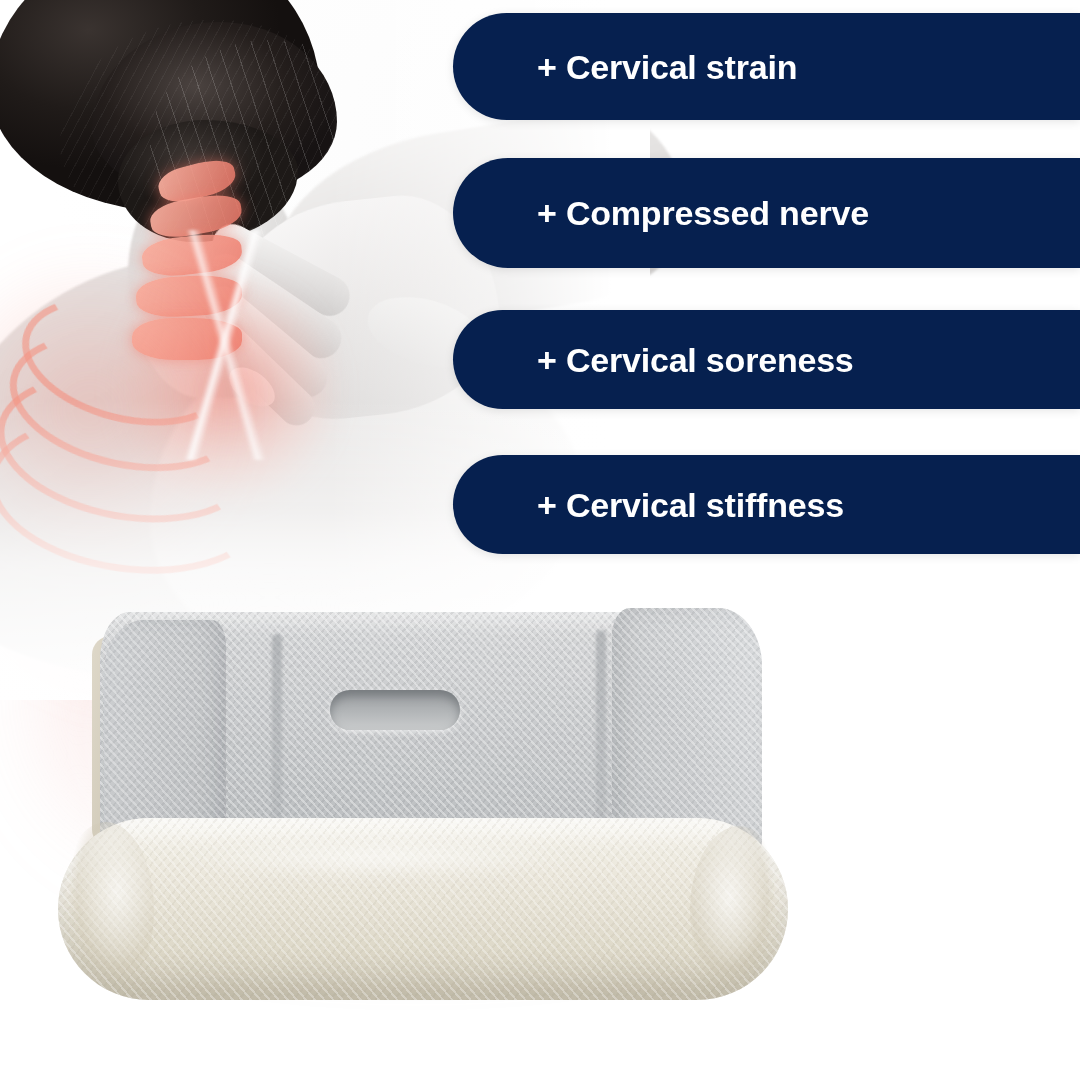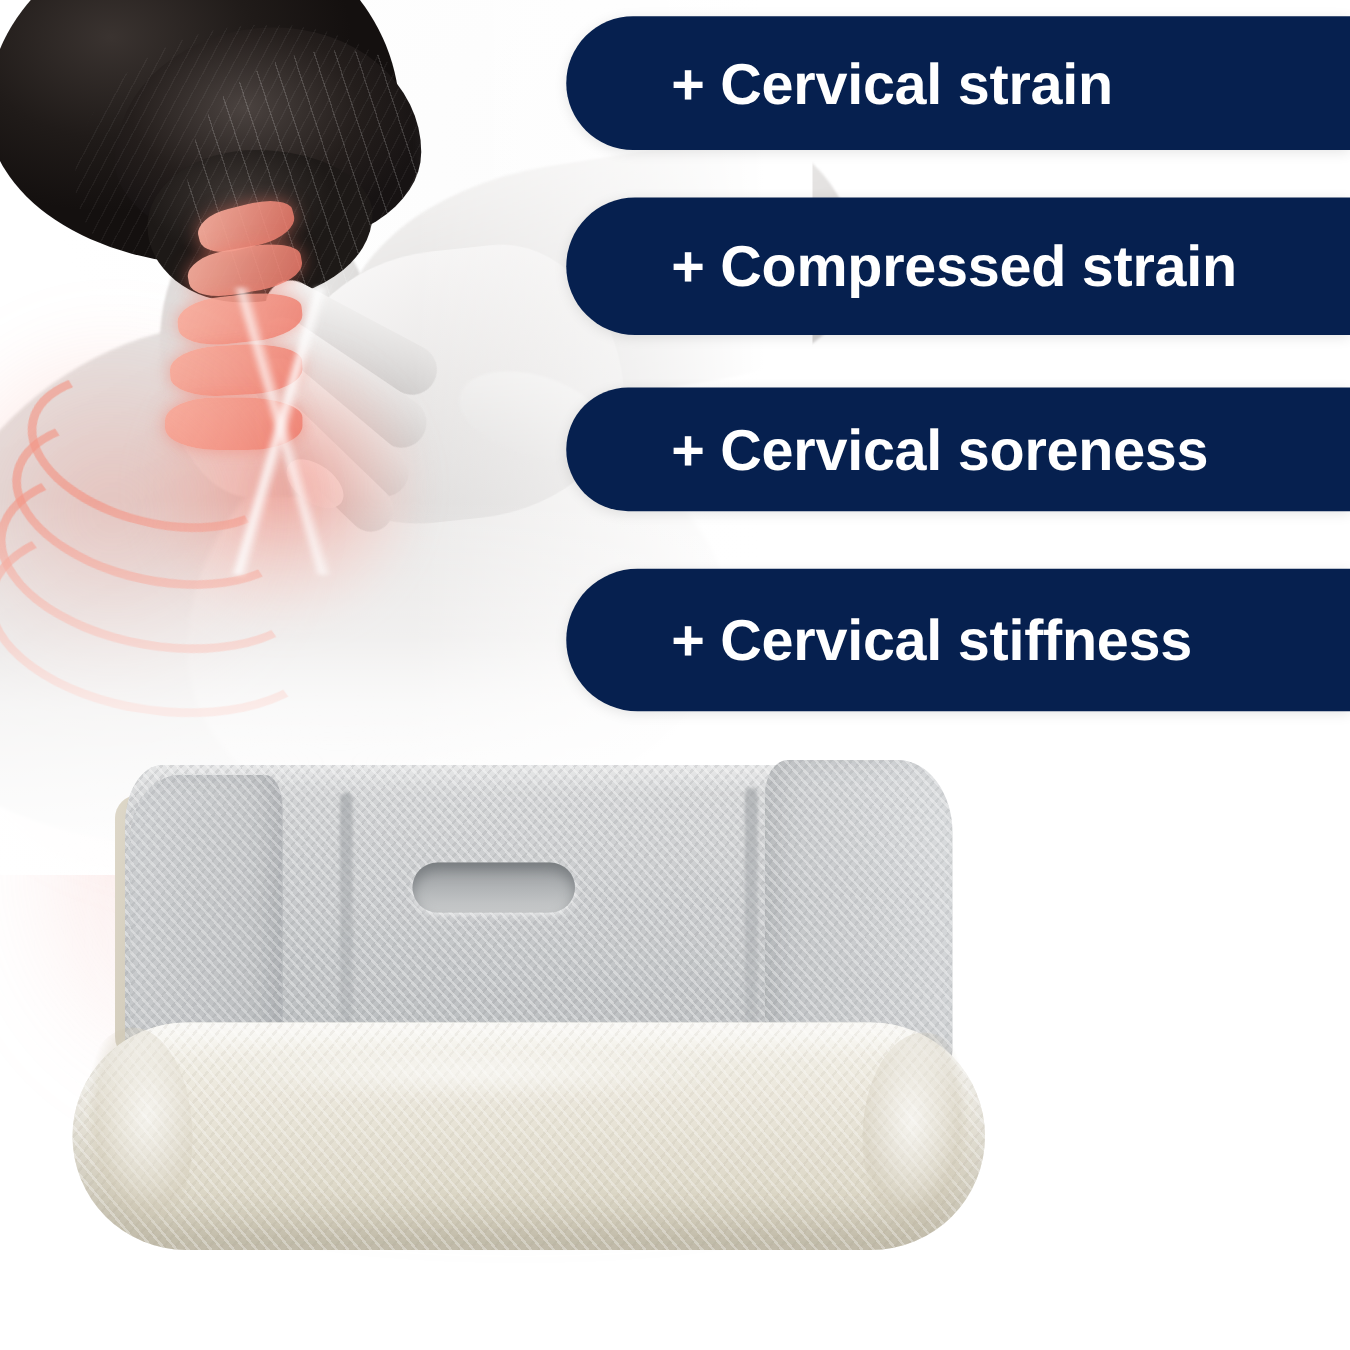--- a/index.html
+++ b/index.html
@@ -190,30 +190,30 @@
     position:absolute;
     display:flex;align-items:center;
     background:var(--navy,#06204f);
     border-top-left-radius:999px;border-bottom-left-radius:999px;
     border-top-right-radius:0;border-bottom-right-radius:0;
     box-shadow:0 2px 10px rgba(0,0,0,.10);
     color:#ffffff;
     left:453px;right:0;
   }
   .banner .txt{
-    font-size:46px;font-weight:bold;letter-spacing:-0.2px;
+    font-size:34px;font-weight:bold;letter-spacing:-0.2px;
     color:#ffffff;white-space:nowrap;
     padding-left:84px;
     line-height:1;
     text-align:right;
   }
   #banner-0{top:13px;height:107px;}
   #banner-1{top:158px;height:110px;}
   #banner-2{top:310px;height:99px;}
-  #banner-3{top:455px;height:114px;}
+  #banner-3{top:455px;height:99px;}
 
   
   .pillow{position:absolute;left:0;top:590px;width:820px;height:440px;}
 
   .pillow-shadow{
     position:absolute;left:96px;top:318px;width:640px;height:92px;
     background:radial-gradient(closest-side, rgba(110,104,100,.24), rgba(255,255,255,0) 78%);
     filter:blur(14px);
   }
 
@@ -365,21 +365,21 @@
     <div class="fade-right"></div>
     <div class="fade-bottom"></div>
   </div>
 
   <div class="glow-white-haze"></div>
 
   <div class="banner" id="banner-0" style="--navy: #06204f;">
     <span class="txt" style="color: rgb(255, 255, 255);">+ Cervical strain</span>
   </div>
   <div class="banner" id="banner-1" style="--navy: #06204f;">
-    <span class="txt" style="color: rgb(255, 255, 255);">+ Compressed strain</span>
+    <span class="txt" style="color: rgb(255, 255, 255);">+ Compressed nerve</span>
   </div>
   <div class="banner" id="banner-2" style="--navy: #06204f;">
     <span class="txt" style="color: rgb(255, 255, 255);">+ Cervical soreness</span>
   </div>
   <div class="banner" id="banner-3" style="--navy: #06204f;">
     <span class="txt" style="color: rgb(255, 255, 255);">+ Cervical stiffness</span>
   </div>
 
   <div class="pillow">
     <div class="pillow-shadow"></div>

